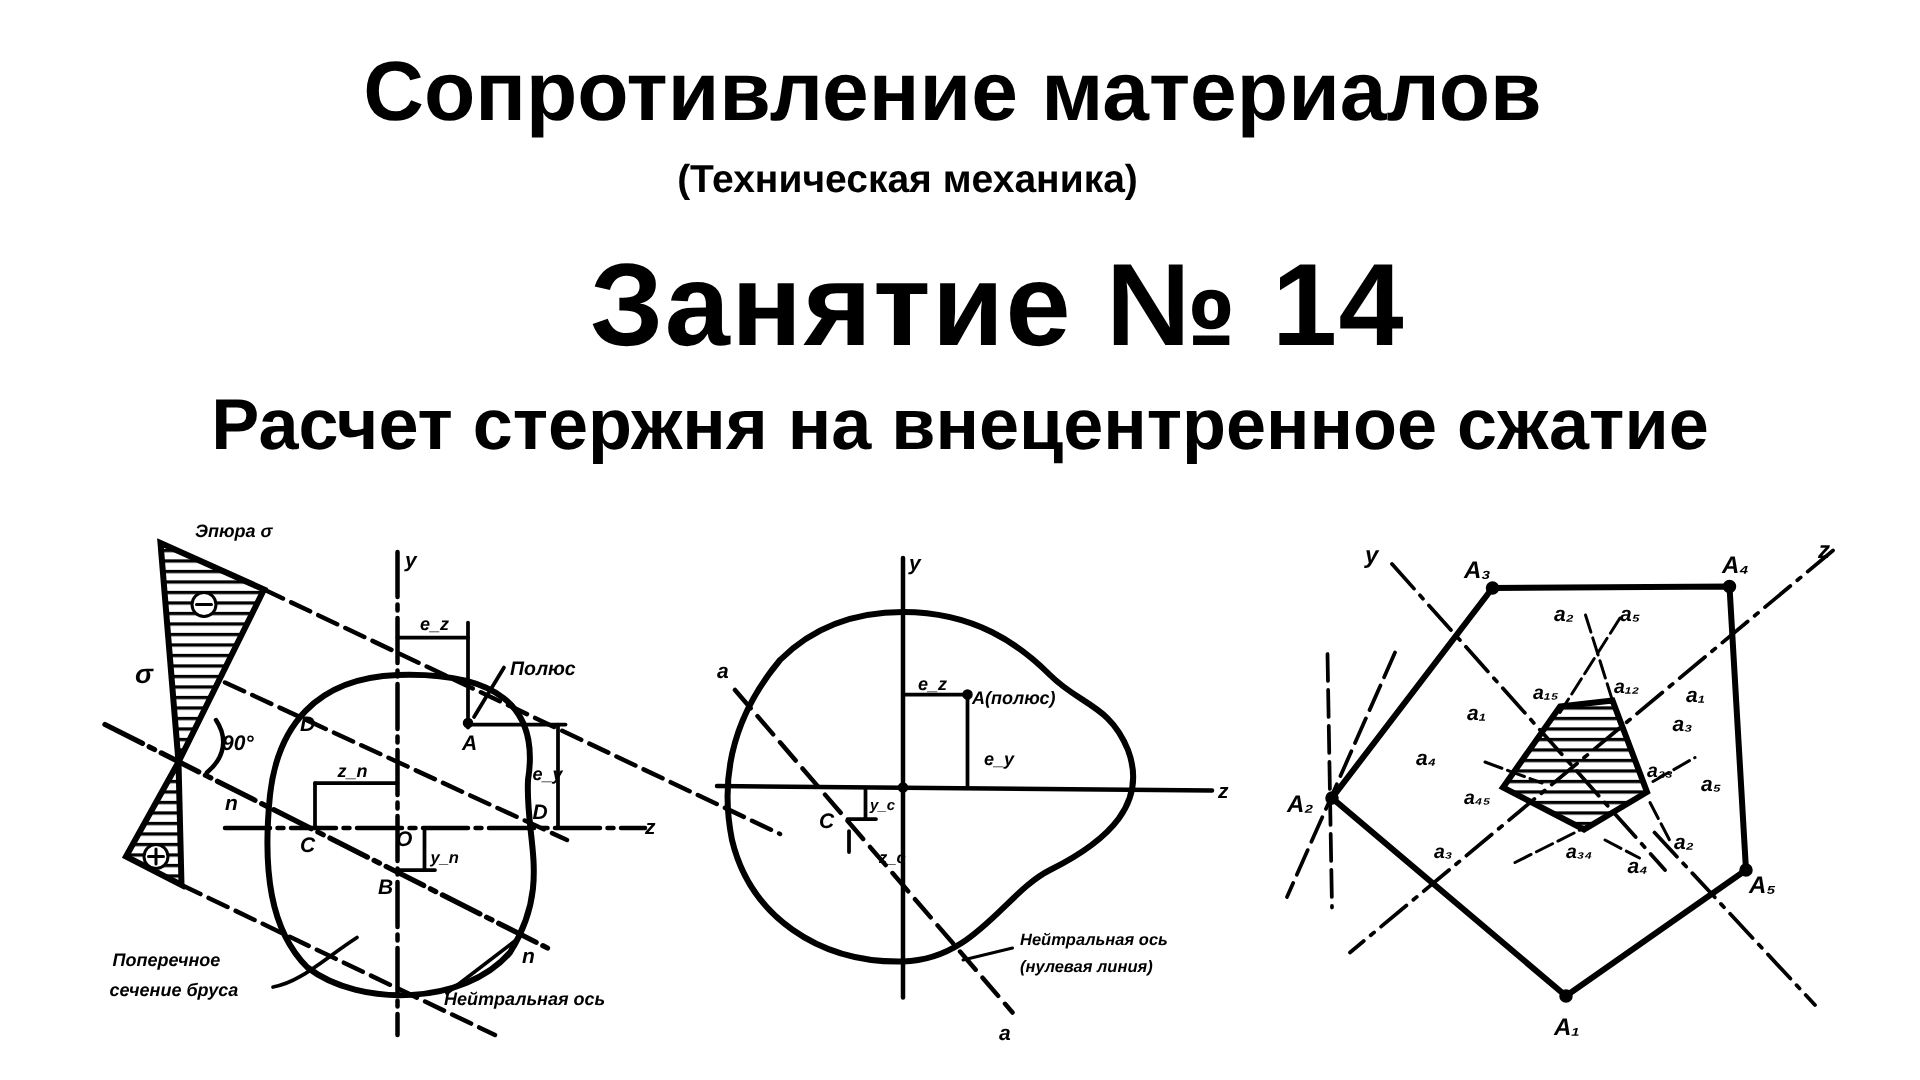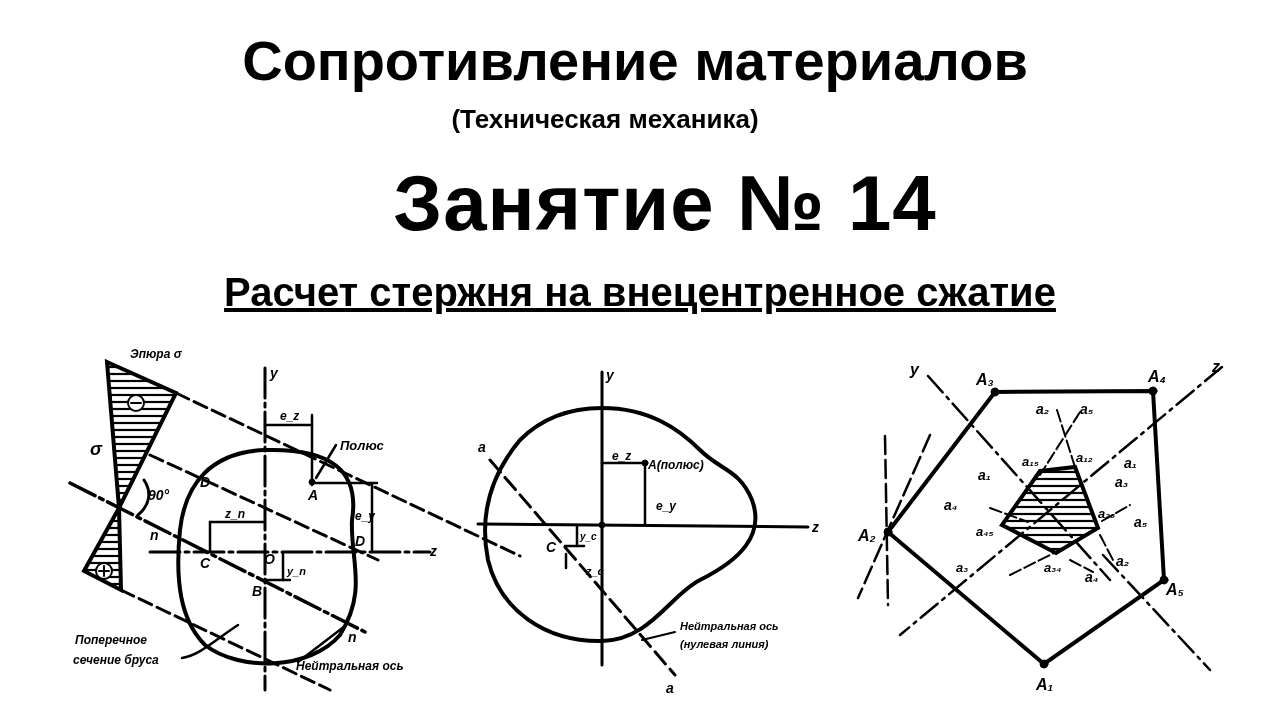--- a/index.html
+++ b/index.html
@@ -2,21 +2,21 @@
 <html><head>
 <meta charset="utf-8">
 <style>
   html, body { margin:0; padding:0; background:#ffffff; }
   body { width:1280px; height:720px; position:relative; overflow:hidden;
          font-family:"Liberation Sans", sans-serif; color:#000; }
   .title { position:absolute; left:0; width:1280px; text-align:center; font-weight:bold; }
   #t1 { top:28px; font-size:56px; left:0; width:1270px; }
   #t2 { top:104px; font-size:26px; left:-35px; }
   #t3 { top:158px; font-size:78px; left:25px; letter-spacing:1px; }
-  #t4 { top:270px; font-size:40px;text-decoration:underline; }
+  #t4 { top:256px; font-size:48px; }
   svg { position:absolute; left:0; top:0; }
   .lbl { font-family:"Liberation Sans", sans-serif; font-style:italic; font-weight:bold; fill:#000; }
 </style>
 </head>
 <body>
 
 <div id="t1" class="title">Сопротивление материалов</div>
 <div id="t2" class="title">(Техническая механика)</div>
 <div id="t3" class="title">Занятие № 14</div>
 <div id="t4" class="title">Расчет стержня на внецентренное сжатие</div>

